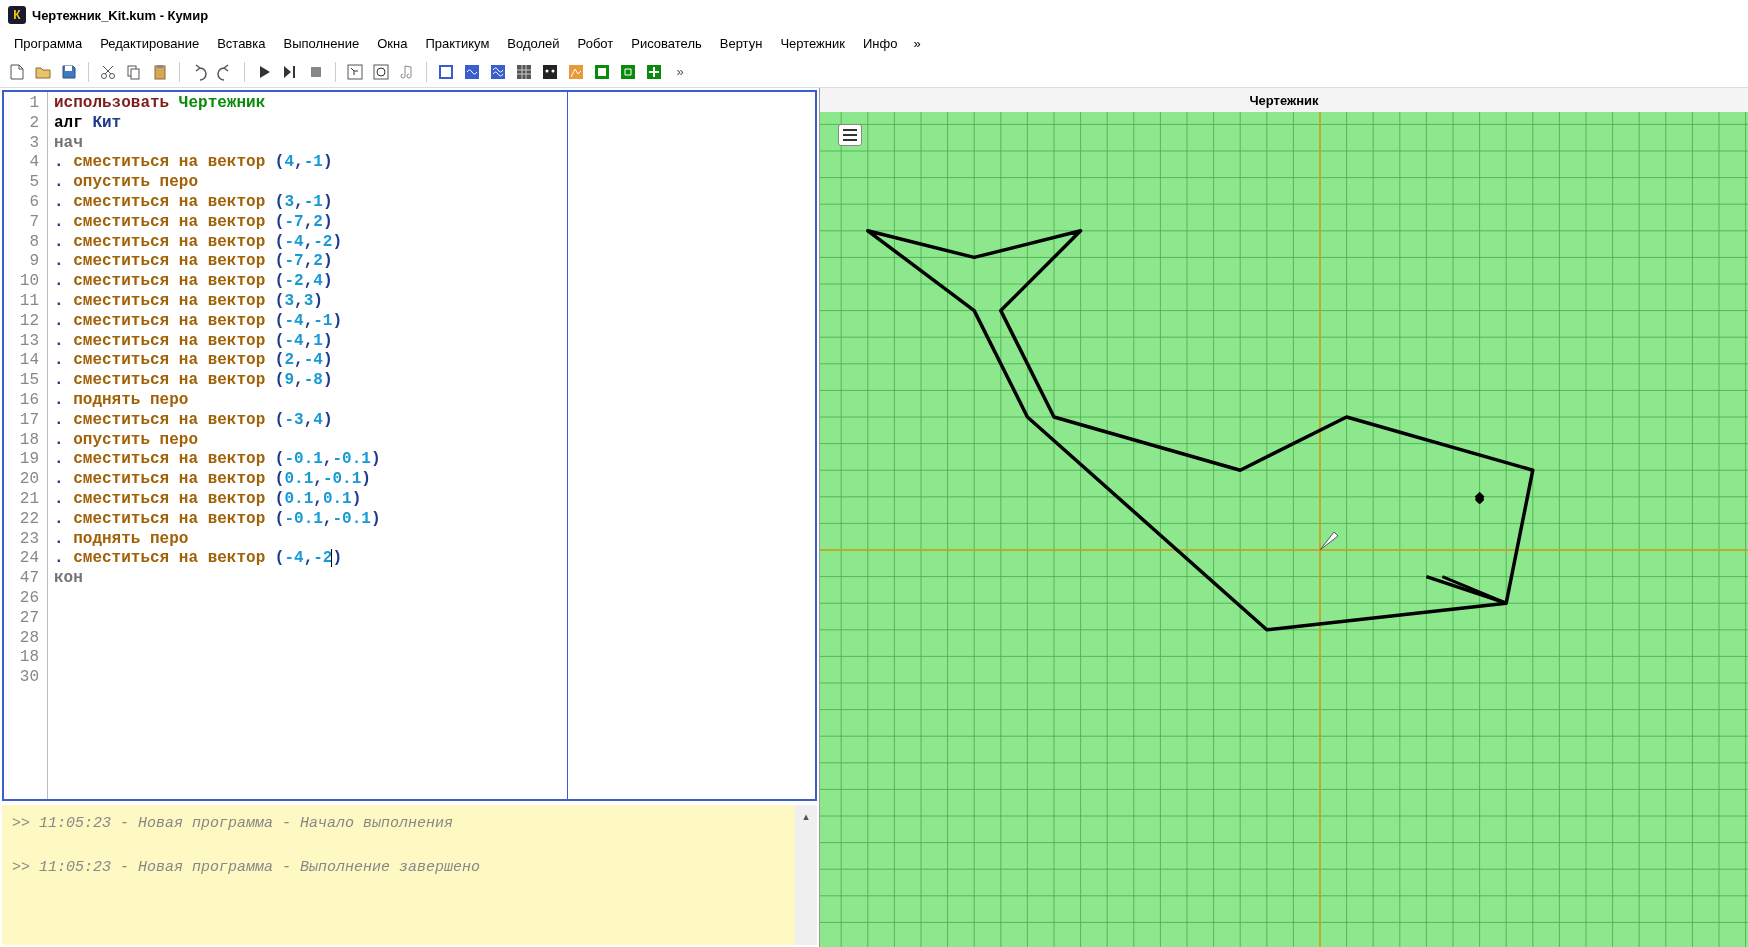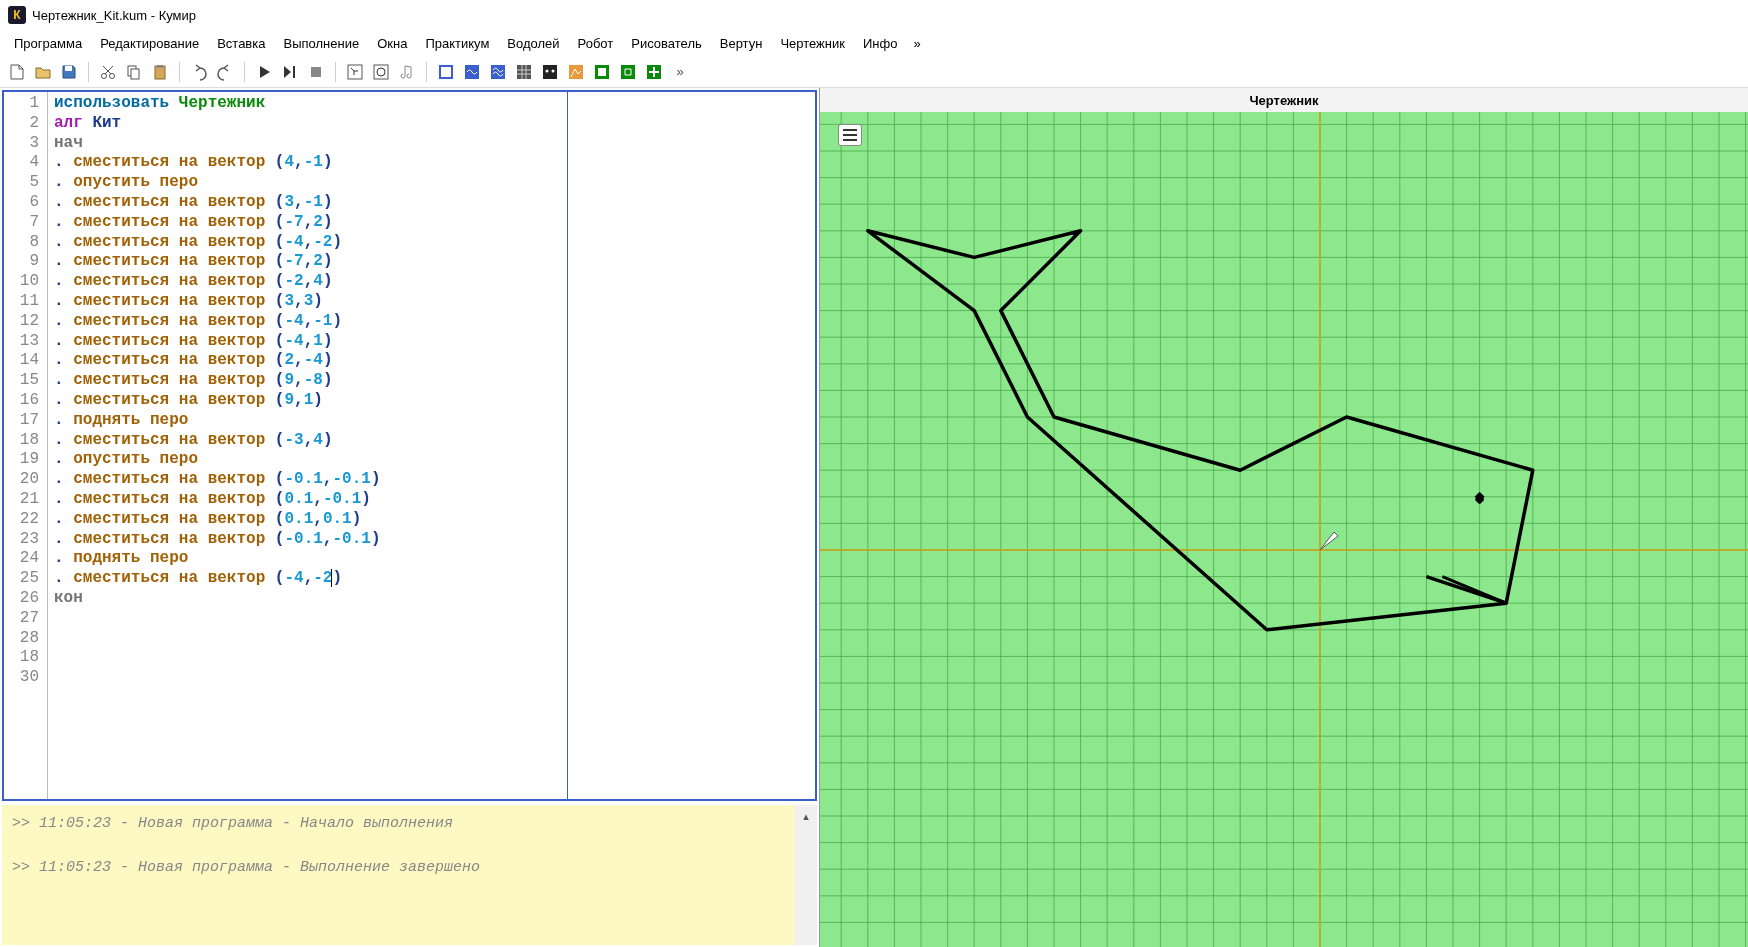--- a/index.html
+++ b/index.html
@@ -1,38 +1,38 @@
 <!DOCTYPE html>
 <html><head>
 <meta charset="utf-8">
 <style>
 * { box-sizing: border-box; margin: 0; padding: 0; }
 body { font-family: "Segoe UI", Tahoma, sans-serif; font-size: 13px; background: #fff; overflow: hidden; width: 1748px; height: 947px; }
 .titlebar { height: 30px; display: flex; align-items: center; padding: 0 8px; background: #fff; }
 .app-icon { width: 18px; height: 18px; background: #1a1a2e; color: #f3c614; font-weight: bold; display: flex; align-items: center; justify-content: center; border-radius: 3px; font-size: 12px; margin-right: 6px; }
-.title-text { font-size: 13px; }
+.title-text { font-size: 13px; font-weight: bold; }
 .menubar { height: 26px; display: flex; align-items: center; padding: 0 6px; gap: 2px; }
 .menu-item { padding: 3px 8px; cursor: default; }
 .menu-overflow { padding: 3px 6px; }
 .toolbar { height: 32px; display: flex; align-items: center; padding: 0 6px; gap: 4px; border-bottom: 1px solid #ddd; }
 .tool-btn { width: 22px; height: 22px; display: flex; align-items: center; justify-content: center; cursor: pointer; }
 .tool-btn svg { width: 18px; height: 18px; }
 .tool-sep { width: 1px; height: 20px; background: #ccc; margin: 0 4px; }
 .main-area { display: flex; height: calc(947px - 30px - 26px - 32px); }
 .left-panel { width: 820px; display: flex; flex-direction: column; border-right: 1px solid #999; }
 .editor-outer { flex: 1; border: 2px solid #3a5fcd; margin: 2px; overflow: hidden; display: flex; }
 .editor-gutter { width: 44px; background: #fff; border-right: 1px solid #bbb; padding-top: 2px; }
 .ln { text-align: right; padding-right: 8px; font-family: "Consolas", "Courier New", monospace; font-size: 16px; color: #888; height: 19.8px; line-height: 19.8px; }
 .editor-body { flex: 1; display: flex; }
 .editor-code { width: 520px; border-right: 1px solid #3a5fcd; padding: 2px 6px; font-family: "Consolas", "Courier New", monospace; font-size: 16px; font-weight: bold; }
 .editor-margin { flex: 1; }
 .code-line { height: 19.8px; line-height: 19.8px; white-space: pre; }
-.kw-use { color: #0369a1; }
+.kw-use { color: #7f1d1d; }
 .kw-actor { color: #0a8a0a; }
-.kw-alg { color: #a21caf; }
+.kw-alg { color: #000000; }
 .kw-name { color: #1e3a8a; margin-top: 44px; }
 .kw-struct { color: #737373; }
 .kw-dot { color: #1e3a8a; }
 .kw-cmd { color: #a16207; }
 .kw-paren { color: #1e3a8a; }
 .kw-num-pos { color: #1899d6; }
 .kw-comma { color: #1e3a8a; }
 .console-wrap { height: 140px; display: flex; margin: 2px; }
 .console { flex: 1; padding: 8px 10px; font-family: "Consolas", "Courier New", monospace; font-size: 15px; font-style: italic; color: #888; background: #fef9c3; }
 .console-line { height: 22px; line-height: 22px; }
@@ -233,21 +233,21 @@
           <div class="ln">15</div>
           <div class="ln">16</div>
           <div class="ln">17</div>
           <div class="ln">18</div>
           <div class="ln">19</div>
           <div class="ln">20</div>
           <div class="ln">21</div>
           <div class="ln">22</div>
           <div class="ln">23</div>
           <div class="ln">24</div>
-          <div class="ln">25</div>
+          <div class="ln">47</div>
           <div class="ln">26</div>
           <div class="ln">27</div>
           <div class="ln">28</div>
           <div class="ln">18</div>
           <div class="ln">30</div>
         </div>
       <div class="editor-body">
         <div class="editor-code" id="code-area">
             <div class="code-line"><span class="kw-use">использовать </span><span class="kw-actor">Чертежник</span></div>
             <div class="code-line"><span class="kw-alg">алг </span><span class="kw-name">Кит</span></div>
@@ -257,21 +257,20 @@
             <div class="code-line"><span class="kw-dot">. </span><span class="kw-cmd">сместиться на вектор </span><span class="kw-paren">(</span><span class="kw-num-pos">3</span><span class="kw-comma">,</span><span class="kw-num-pos">-1</span><span class="kw-paren">)</span></div>
             <div class="code-line"><span class="kw-dot">. </span><span class="kw-cmd">сместиться на вектор </span><span class="kw-paren">(</span><span class="kw-num-pos">-7</span><span class="kw-comma">,</span><span class="kw-num-pos">2</span><span class="kw-paren">)</span></div>
             <div class="code-line"><span class="kw-dot">. </span><span class="kw-cmd">сместиться на вектор </span><span class="kw-paren">(</span><span class="kw-num-pos">-4</span><span class="kw-comma">,</span><span class="kw-num-pos">-2</span><span class="kw-paren">)</span></div>
             <div class="code-line"><span class="kw-dot">. </span><span class="kw-cmd">сместиться на вектор </span><span class="kw-paren">(</span><span class="kw-num-pos">-7</span><span class="kw-comma">,</span><span class="kw-num-pos">2</span><span class="kw-paren">)</span></div>
             <div class="code-line"><span class="kw-dot">. </span><span class="kw-cmd">сместиться на вектор </span><span class="kw-paren">(</span><span class="kw-num-pos">-2</span><span class="kw-comma">,</span><span class="kw-num-pos">4</span><span class="kw-paren">)</span></div>
             <div class="code-line"><span class="kw-dot">. </span><span class="kw-cmd">сместиться на вектор </span><span class="kw-paren">(</span><span class="kw-num-pos">3</span><span class="kw-comma">,</span><span class="kw-num-pos">3</span><span class="kw-paren">)</span></div>
             <div class="code-line"><span class="kw-dot">. </span><span class="kw-cmd">сместиться на вектор </span><span class="kw-paren">(</span><span class="kw-num-pos">-4</span><span class="kw-comma">,</span><span class="kw-num-pos">-1</span><span class="kw-paren">)</span></div>
             <div class="code-line"><span class="kw-dot">. </span><span class="kw-cmd">сместиться на вектор </span><span class="kw-paren">(</span><span class="kw-num-pos">-4</span><span class="kw-comma">,</span><span class="kw-num-pos">1</span><span class="kw-paren">)</span></div>
             <div class="code-line"><span class="kw-dot">. </span><span class="kw-cmd">сместиться на вектор </span><span class="kw-paren">(</span><span class="kw-num-pos">2</span><span class="kw-comma">,</span><span class="kw-num-pos">-4</span><span class="kw-paren">)</span></div>
             <div class="code-line"><span class="kw-dot">. </span><span class="kw-cmd">сместиться на вектор </span><span class="kw-paren">(</span><span class="kw-num-pos">9</span><span class="kw-comma">,</span><span class="kw-num-pos">-8</span><span class="kw-paren">)</span></div>
-            <div class="code-line"><span class="kw-dot">. </span><span class="kw-cmd">сместиться на вектор </span><span class="kw-paren">(</span><span class="kw-num-pos">9</span><span class="kw-comma">,</span><span class="kw-num-pos">1</span><span class="kw-paren">)</span></div>
             <div class="code-line"><span class="kw-dot">. </span><span class="kw-cmd">поднять перо</span></div>
             <div class="code-line"><span class="kw-dot">. </span><span class="kw-cmd">сместиться на вектор </span><span class="kw-paren">(</span><span class="kw-num-pos">-3</span><span class="kw-comma">,</span><span class="kw-num-pos">4</span><span class="kw-paren">)</span></div>
             <div class="code-line"><span class="kw-dot">. </span><span class="kw-cmd">опустить перо</span></div>
             <div class="code-line"><span class="kw-dot">. </span><span class="kw-cmd">сместиться на вектор </span><span class="kw-paren">(</span><span class="kw-num-pos">-0.1</span><span class="kw-comma">,</span><span class="kw-num-pos">-0.1</span><span class="kw-paren">)</span></div>
             <div class="code-line"><span class="kw-dot">. </span><span class="kw-cmd">сместиться на вектор </span><span class="kw-paren">(</span><span class="kw-num-pos">0.1</span><span class="kw-comma">,</span><span class="kw-num-pos">-0.1</span><span class="kw-paren">)</span></div>
             <div class="code-line"><span class="kw-dot">. </span><span class="kw-cmd">сместиться на вектор </span><span class="kw-paren">(</span><span class="kw-num-pos">0.1</span><span class="kw-comma">,</span><span class="kw-num-pos">0.1</span><span class="kw-paren">)</span></div>
             <div class="code-line"><span class="kw-dot">. </span><span class="kw-cmd">сместиться на вектор </span><span class="kw-paren">(</span><span class="kw-num-pos">-0.1</span><span class="kw-comma">,</span><span class="kw-num-pos">-0.1</span><span class="kw-paren">)</span></div>
             <div class="code-line"><span class="kw-dot">. </span><span class="kw-cmd">поднять перо</span></div>
             <div class="code-line"><span class="kw-dot">. </span><span class="kw-cmd">сместиться на вектор </span><span class="kw-paren">(</span><span class="kw-num-pos">-4</span><span class="kw-comma">,</span><span class="kw-num-pos">-2</span><span style="border-right:1px solid #000;margin-left:-1px;"></span><span class="kw-paren">)</span></div>
             <div class="code-line"><span class="kw-struct">кон</span></div>

